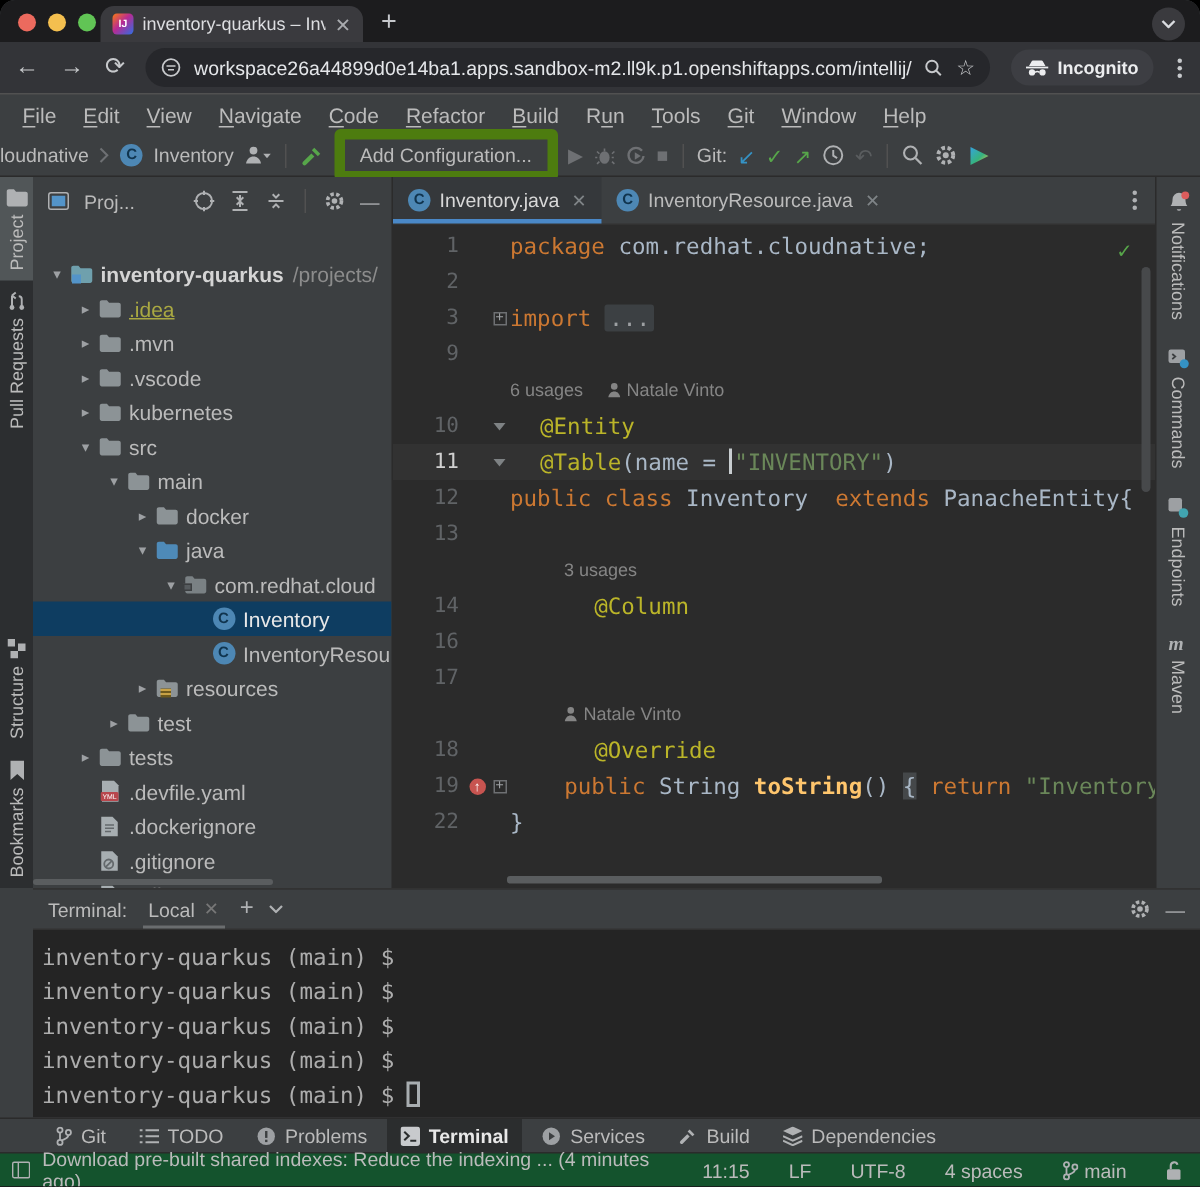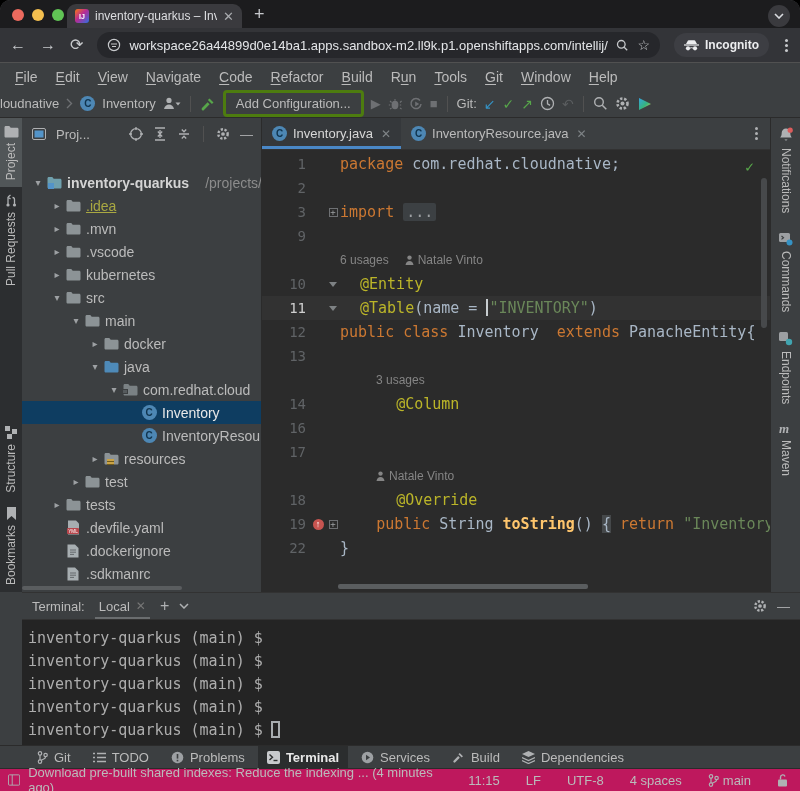--- a/index.html
+++ b/index.html
@@ -34,21 +34,21 @@
   .menu-bar{height:28px;background:#3C3F41;display:flex;align-items:center;padding-left:6px;border-top:1px solid #515151;}
   .menu-item{color:#BBBBBB;font-size:14px;padding:0 9px;}
   .menu-item u{text-decoration:underline;text-underline-offset:2px;}
   
   .toolbar{height:28px;background:#3C3F41;display:flex;align-items:center;padding:0 8px 0 0;gap:7px;
            border-bottom:1px solid #2B2B2B;font-size:13px;color:#BBBBBB;}
   .tb-sep{width:1px;height:16px;background:#515151;margin:0 2px;}
   .crumb{white-space:nowrap;}
   .class-ico{width:15px;height:15px;border-radius:50%;background:#4D87B4;color:#10344E;font-size:10px;font-weight:bold;
              display:flex;align-items:center;justify-content:center;flex:none;}
-  .addcfg{border:3px solid #4d7c0f;border-radius:4px;padding:3px 10px;color:#BBBBBB;background:none;font-size:13px;
+  .addcfg{border:7px solid #4d7c0f;border-radius:4px;padding:3px 10px;color:#BBBBBB;background:none;font-size:13px;
           font-family:"Liberation Sans",sans-serif;}
   .run-ic{font-size:13px;color:#6E7073;} 
   .g-blue{color:#3592C4;font-size:14px;} .g-green{color:#57A64A;font-size:14px;} .g-dim{color:#5A5D5F;font-size:14px;}
   
   .workspace{height:474px;display:flex;position:relative;}
   .stripe-l{width:22px;background:#2C2E30;display:flex;flex-direction:column;align-items:center;position:relative;}
   .stripe-item-l{display:flex;flex-direction:column;align-items:center;gap:5px;padding:7px 0;width:22px;}
   .stripe-item-l .vtxt{writing-mode:vertical-rl;transform:rotate(180deg);font-size:12px;color:#BBBBBB;white-space:nowrap;}
   .stripe-item-l.active{background:#515658;}
   .stripe-r{width:30px;background:#3C3F41;border-left:1px solid #2B2B2B;display:flex;flex-direction:column;align-items:center;}
@@ -59,21 +59,21 @@
   .proj-head{height:32px;display:flex;align-items:center;gap:10px;padding:0 8px 0 10px;color:#BBBBBB;font-size:13px;}
   .proj-head .grow{flex:1;}
   .hicon{color:#AFB1B3;font-size:13px;line-height:1;}
   .tree{flex:1;overflow:hidden;padding-top:2px;position:relative;}
   .tree-row{height:23px;display:flex;align-items:center;white-space:nowrap;font-size:14px;color:#BBBBBB;}
   .tree-row.selected{background:#0E3D61;color:#E8E8E8;}
   .tree-chev{width:16px;text-align:center;color:#9DA0A3;font-size:10px;flex:none;}
   .tree-ico{width:16px;height:16px;margin-right:5px;flex:none;display:flex;align-items:center;justify-content:center;}
   .lbl-root{font-weight:bold;color:#D4D4D4;}
   .lbl-idea{color:#A9A842;text-decoration:underline;}
-  .lbl-suffix{color:#8C8C8C;margin-left:16px;}
+  .lbl-suffix{color:#8C8C8C;margin-left:6px;}
   .tree-hscroll{position:absolute;left:0;bottom:2px;height:4px;width:160px;background:#5A5D5F;border-radius:2px;}
   
   .editor{flex:1;display:flex;flex-direction:column;min-width:0;position:relative;background:#2B2B2B;}
   .etabs{height:32px;background:#3C3F41;display:flex;align-items:stretch;border-bottom:1px solid #323232;}
   .etab{display:flex;align-items:center;gap:6px;padding:0 10px;color:#BBBBBB;font-size:13px;}
   .etab.active{background:#35383B;box-shadow:inset 0 -3px 0 #4A88C7;color:#D8D8D8;}
   .etab .x{color:#7F8487;font-size:12px;margin-left:2px;}
   .etabs .grow{flex:1;}
   .etab-kebab{display:flex;flex-direction:column;gap:2px;justify-content:center;padding:0 12px;}
   .etab-kebab i{width:3px;height:3px;border-radius:50%;background:#AFB1B3;}
@@ -105,21 +105,21 @@
   .term-tab{display:flex;align-items:center;gap:6px;padding:0 4px;height:100%;box-shadow:inset 0 -2px 0 #6A6D6F;}
   .term-tab .x{color:#777;font-size:12px;}
   .term-head .grow{flex:1;}
   .term-body{flex:1;padding:6px 0 0 6px;font-family:"DejaVu Sans Mono",monospace;font-size:15px;color:#ADADAD;}
   .term-line{height:23px;display:flex;align-items:center;white-space:pre;}
   .term-cursor{display:inline-block;width:9px;height:17px;border:2px solid #A8ADB0;margin-left:8px;}
   
   .bottom-bar{height:23px;background:#3C3F41;border-top:1px solid #2B2B2B;display:flex;align-items:stretch;gap:4px;padding-left:28px;}
   .bb-item{display:flex;align-items:center;gap:6px;color:#BBBBBB;font-size:13px;padding:0 9px;}
   .bb-item.active{background:#2B2D2E;color:#E8E8E8;font-weight:bold;}
-  .status-bar{height:23px;background:#be185d;border-top:1px solid #2B2B2B;display:flex;align-items:center;
+  .status-bar{height:23px;background:#14532d;border-top:1px solid #2B2B2B;display:flex;align-items:center;
               padding:0 12px 0 8px;color:#BBBBBB;font-size:13px;gap:8px;}
   .status-bar .grow{flex:1;}
   .st-item{margin-left:18px;white-space:nowrap;display:flex;align-items:center;gap:4px;}
 </style>
 </head>
 <body>
 
 <div id="app">
 
   <div class="tab-strip">
@@ -472,20 +472,31 @@
                 <path d="M3 6h6M3 8.2h6M3 10.4h4" stroke="#64696C" stroke-width="1"></path>
               </svg>
             </span>
             <span>.dockerignore</span>
           </div>
           <div class="tree-row" style="padding-left: 27px;">
             <span class="tree-chev"></span>
             <span class="tree-ico">
               <svg width="12" height="14" viewBox="0 0 12 14">
                 <path d="M.5.5h7.5L11.5 4v9.5H.5z" fill="#A7AEB1"></path>
+                <circle cx="5.5" cy="9" r="3" fill="none" stroke="#64696C" stroke-width="1.2"></circle>
+                <path d="M3.4 11.1l4.2-4.2" stroke="#64696C" stroke-width="1.2"></path>
+              </svg>
+            </span>
+            <span>.gitignore</span>
+          </div>
+          <div class="tree-row" style="padding-left: 27px;">
+            <span class="tree-chev"></span>
+            <span class="tree-ico">
+              <svg width="12" height="14" viewBox="0 0 12 14">
+                <path d="M.5.5h7.5L11.5 4v9.5H.5z" fill="#A7AEB1"></path>
                 <path d="M3 6h6M3 8.2h6M3 10.4h4" stroke="#64696C" stroke-width="1"></path>
               </svg>
             </span>
             <span>.sdkmanrc</span>
           </div>
         </div>
       <div class="tree-hscroll"></div>
     </div>
 
     <div class="editor">

